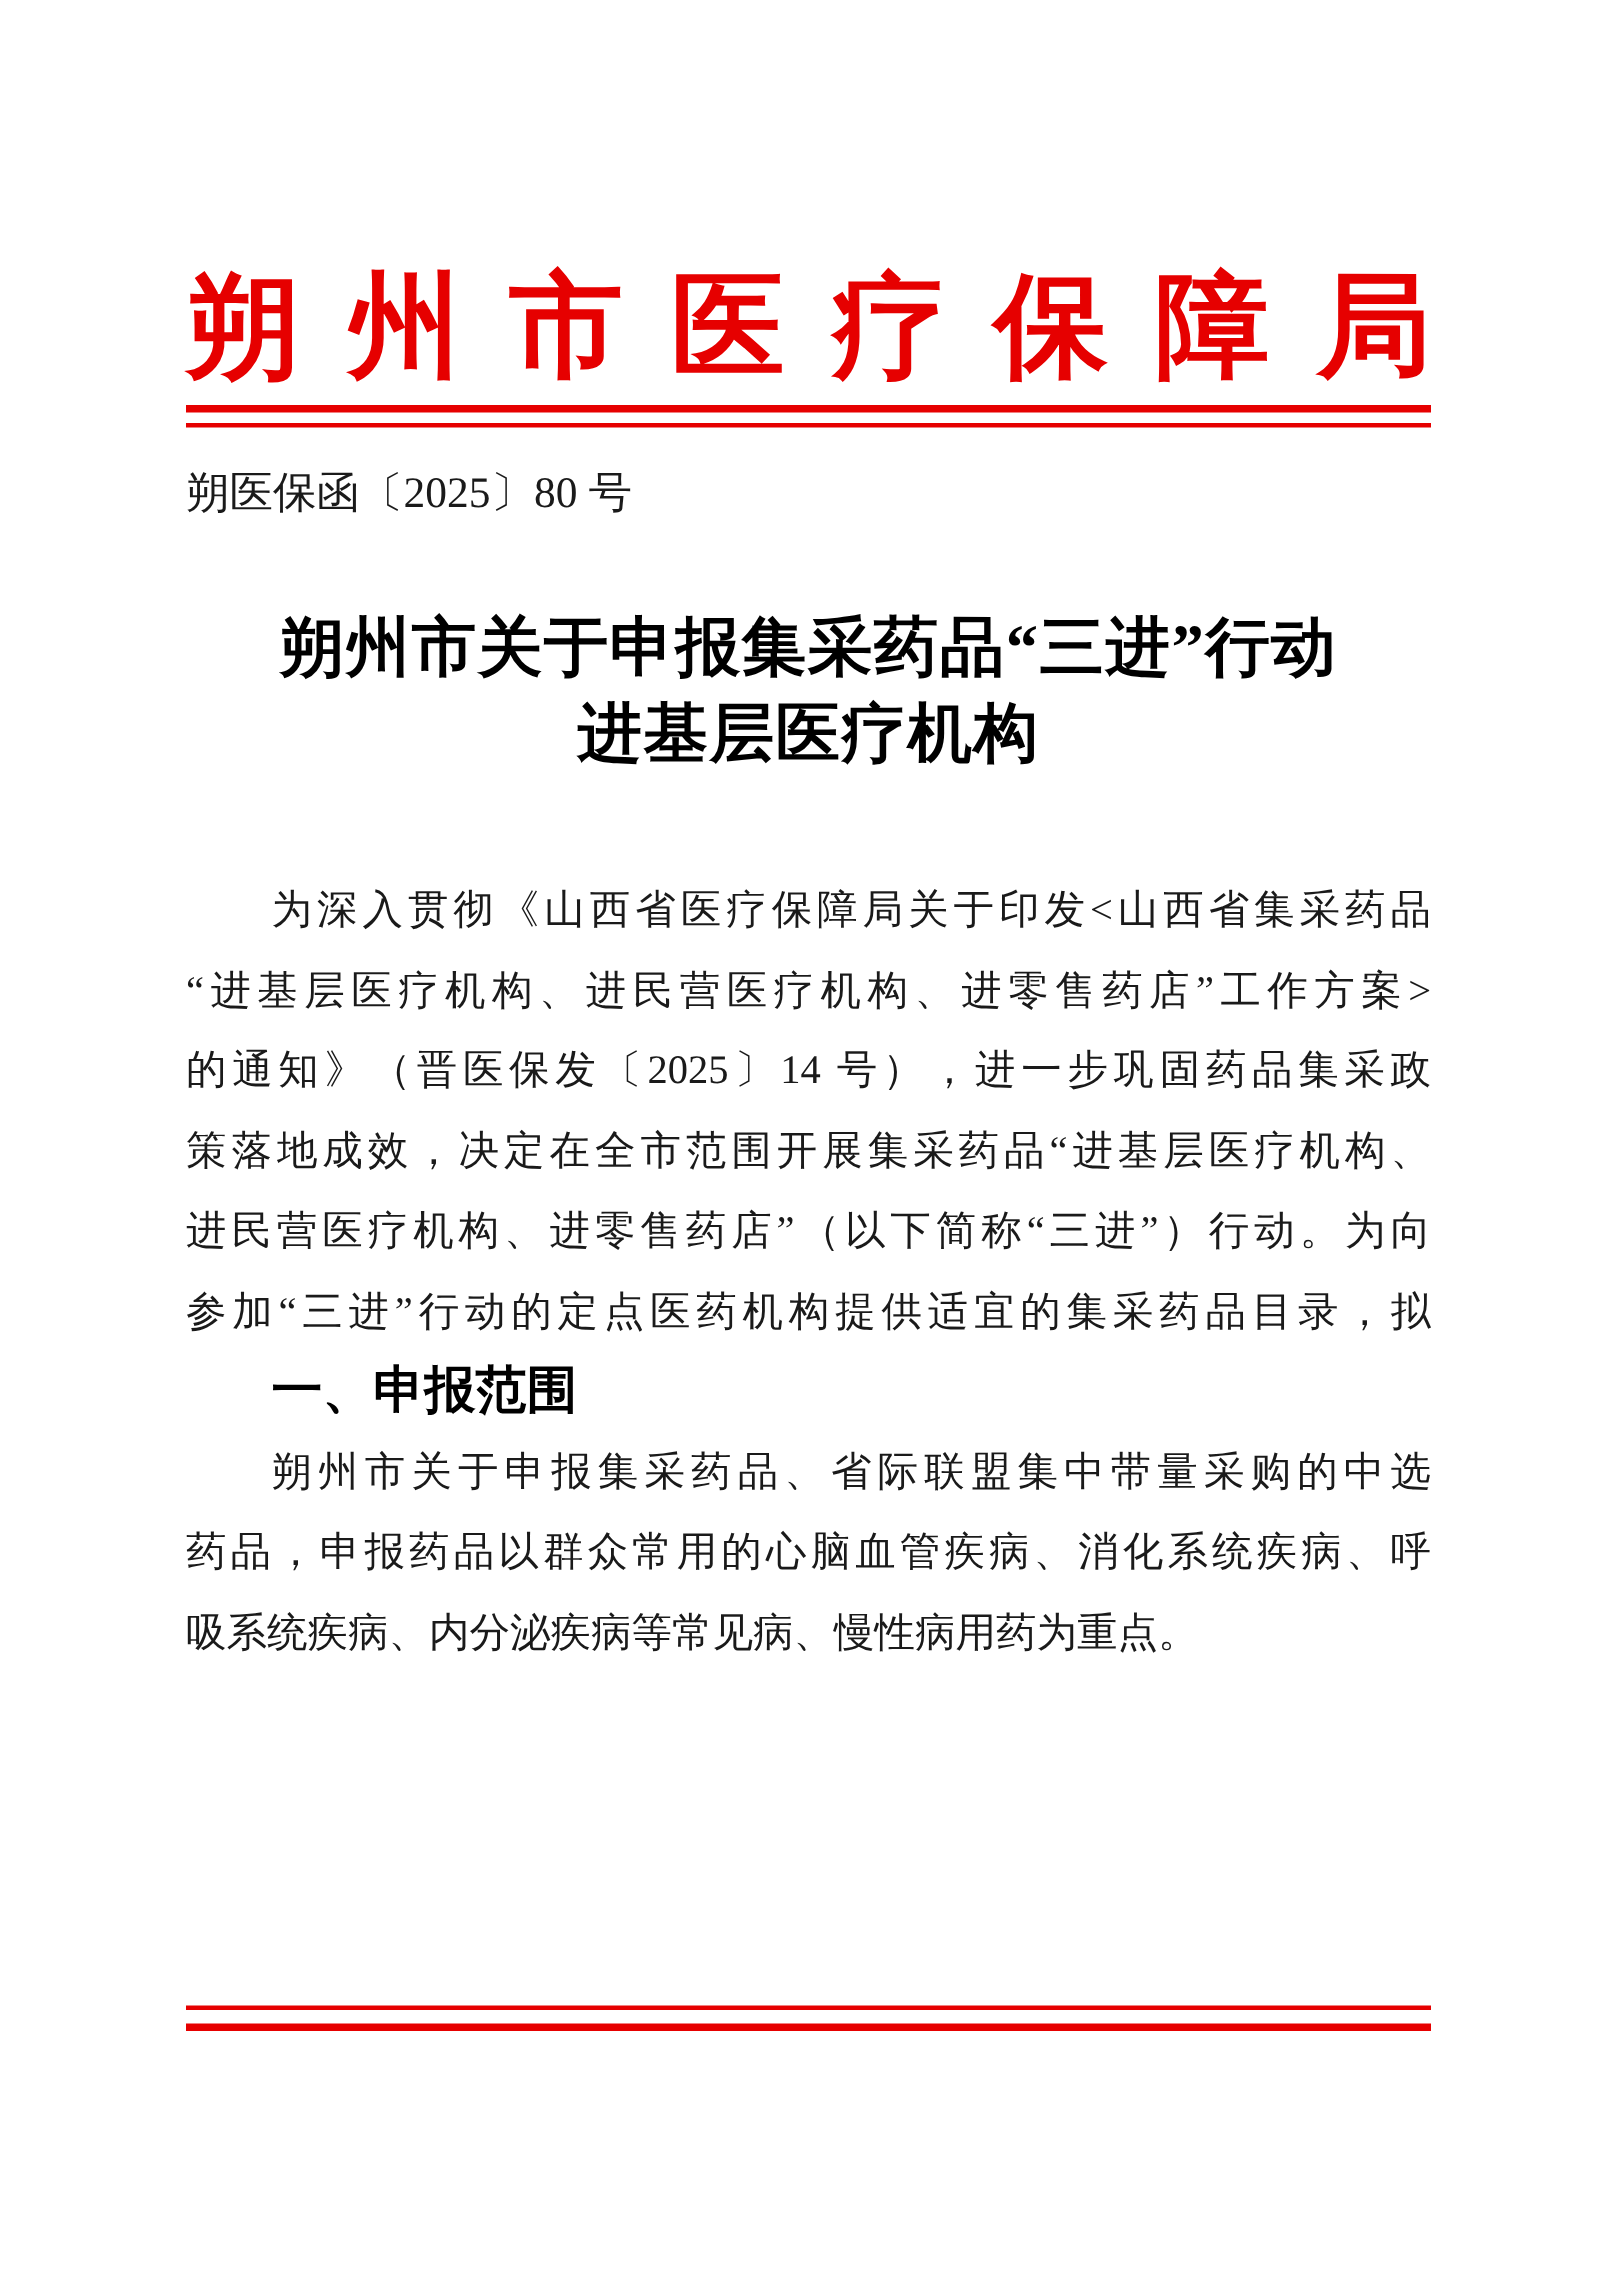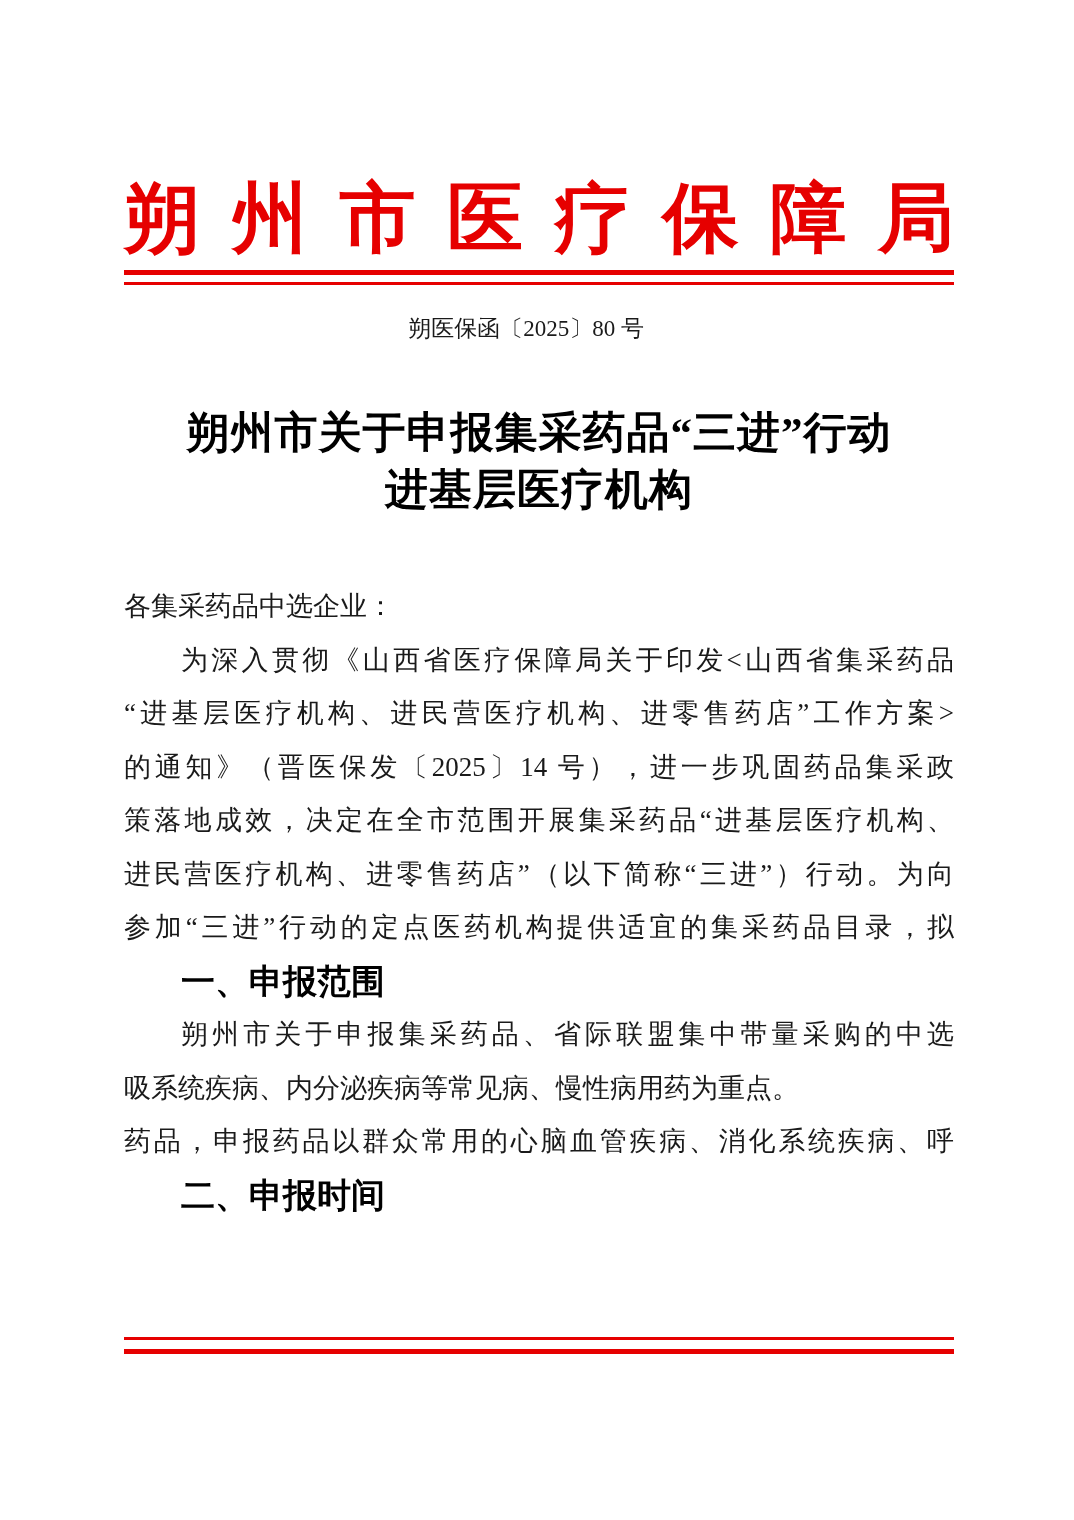--- a/index.html
+++ b/index.html
@@ -43,22 +43,22 @@
   .rule-bottom-thick{ top: 1349px; height: 5px; }
 
   
   .doc-number {
     position: absolute;
     top: 308px;
     left: 124px;
     width: 830px;
     box-sizing: border-box;
     padding-right: 26px;
-    text-align: center;
-    font-size: 23px;
+    text-align: left;
+    font-size: 29px;
     line-height: 42px;
     color: #1a1a1a;
   }
 
   
   .doc-title {
     position: absolute;
     top: 404px;
     left: 124px;
     width: 830px;
@@ -120,30 +120,28 @@
   <div class="rule rule-top-thin"></div>
 
   <div class="doc-number">朔医保函〔2025〕80 号</div>
 
   <div class="doc-title">
     <div>朔州市关于申报集采药品“三进”行动</div>
     <div>进基层医疗机构</div>
   </div>
 
   <div class="body-block">
-    <div class="line">各集采药品中选企业：</div>
     <div class="line just indent">为深入贯彻《山西省医疗保障局关于印发&lt;山西省集采药品</div>
     <div class="line just">“进基层医疗机构、进民营医疗机构、进零售药店”工作方案&gt;</div>
     <div class="line just">的通知》（晋医保发〔2025〕14 号），进一步巩固药品集采政</div>
     <div class="line just">策落地成效，决定在全市范围开展集采药品“进基层医疗机构、</div>
     <div class="line just">进民营医疗机构、进零售药店”（以下简称“三进”）行动。为向</div>
     <div class="line just">参加“三进”行动的定点医药机构提供适宜的集采药品目录，拟</div>
     <div class="line heading indent">一、申报范围</div>
     <div class="line just indent">朔州市关于申报集采药品、省际联盟集中带量采购的中选</div>
+    <div class="line just">药品，申报药品以群众常用的心脑血管疾病、消化系统疾病、呼</div>
     <div class="line">吸系统疾病、内分泌疾病等常见病、慢性病用药为重点。</div>
-    <div class="line just">药品，申报药品以群众常用的心脑血管疾病、消化系统疾病、呼</div>
-    <div class="line heading indent">二、申报时间</div>
   </div>
 
   <div class="rule rule-bottom-thin"></div>
   <div class="rule rule-bottom-thick"></div>
 
 </div>
 
 </body></html>

